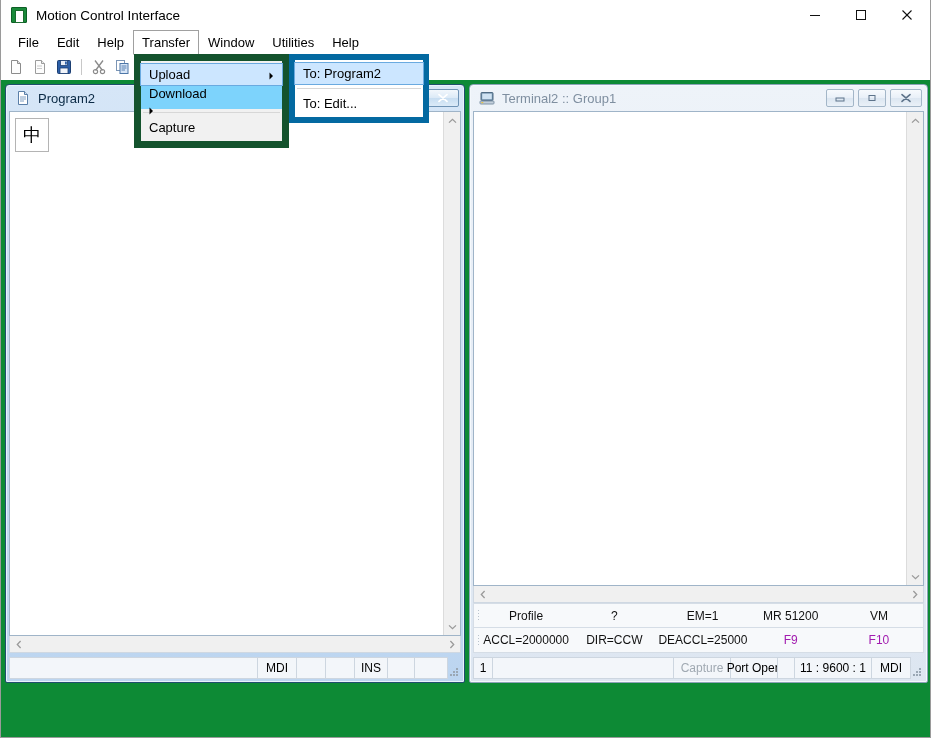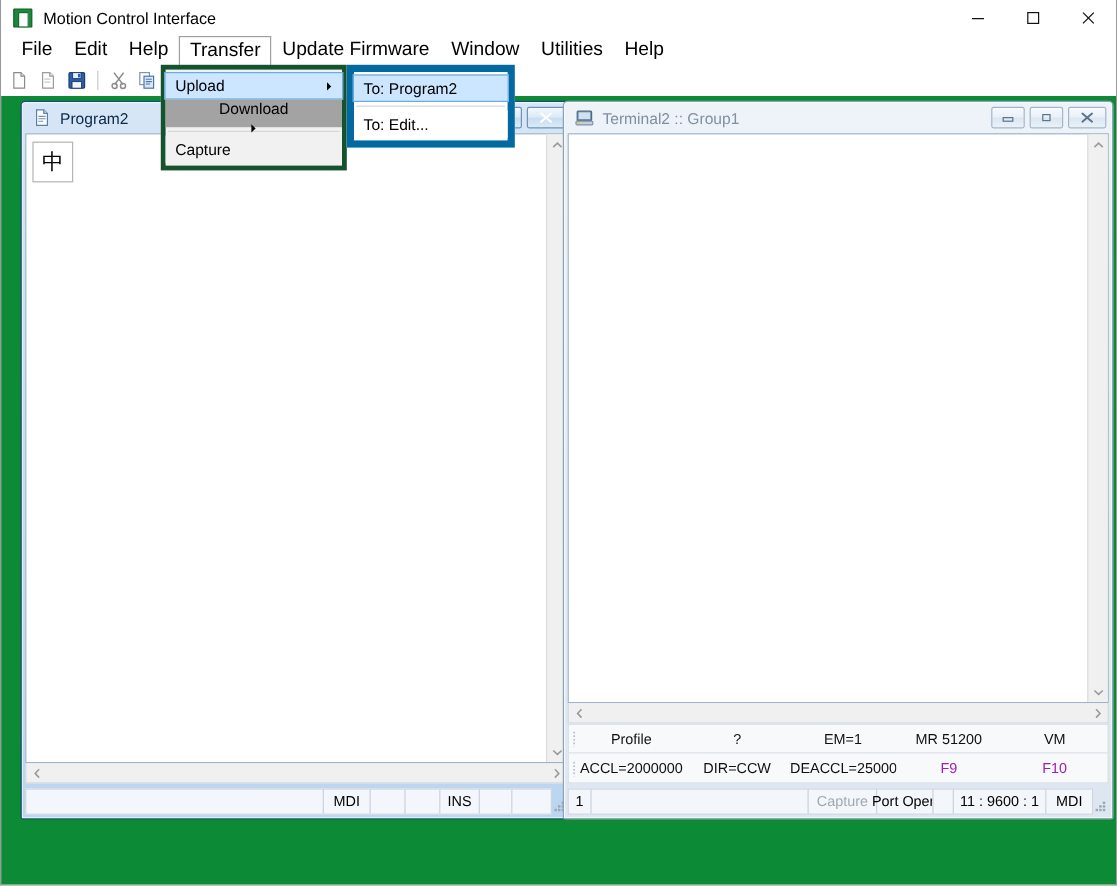--- a/index.html
+++ b/index.html
@@ -64,21 +64,21 @@
   .menubar {
     height: 24px; flex: 0 0 24px;
     background: #ffffff;
     display: flex; align-items: stretch;
     padding-left: 8px;
     position: relative; z-index: 40;
   }
   .menu-item {
     padding: 0 9px;
     display: flex; align-items: center;
-    font-size: 16px; color: #000000;
+    font-size: 13px; color: #000000;
     white-space: nowrap; cursor: default;
     position: relative;
   }
   .menu-item.open {
     background: #ffffff;
     border: 1px solid #a0a0a0;
     border-bottom: 1px solid #ffffff;
     margin-bottom: -1px;
     padding: 0 8px;
   }
@@ -294,21 +294,20 @@
           </svg>
       </div>
     </div>
   </div>
 
   <div class="menubar">
     <div class="menu-item">File</div>
     <div class="menu-item">Edit</div>
     <div class="menu-item">Help</div>
     <div class="menu-item open">Transfer</div>
-    <div class="menu-item">Update Firmware</div>
     <div class="menu-item">Window</div>
     <div class="menu-item">Utilities</div>
     <div class="menu-item">Help</div>
   </div>
 
   <div class="toolbar">
     <div class="tool-btn">
       <svg width="16" height="16" viewBox="0 0 16 16">
           <path d="M3.5 1.5h6l3 3v10h-9z" fill="#fdfdfd" stroke="#8c8c8c" stroke-width="1"></path>
           <path d="M9.5 1.5v3h3" fill="#e2e2e2" stroke="#8c8c8c" stroke-width="1"></path>
@@ -348,21 +347,21 @@
       <svg width="16" height="16" viewBox="0 0 16 16">
           <rect x="1.5" y="2.5" width="10" height="12" fill="#e9c87a" stroke="#a8832f"></rect>
           <rect x="4" y="1" width="5" height="3" rx="0.5" fill="#cfcfcf" stroke="#8a8a8a"></rect>
           <rect x="6" y="6" width="8" height="9" fill="#ffffff" stroke="#8a8a8a"></rect>
         </svg>
     </div>
   </div>
 
   <div class="mdi-client" style="background: rgb(13, 138, 53);">
 
-    <div class="mdi-win active" style="left:16px; top:4px; width:460px; height:599px;justify-content:space-between;">
+    <div class="mdi-win active" style="left:4px; top:4px; width:460px; height:599px;justify-content:space-between;">
       <div class="mdi-titlebar">
         <span class="mdi-title-icon">
           <svg width="16" height="16" viewBox="0 0 16 16">
               <path d="M3.5 1.5h6l3 3v10h-9z" fill="#ffffff" stroke="#5a7fa8" stroke-width="1"></path>
               <path d="M9.5 1.5v3h3" fill="#cfe0f2" stroke="#5a7fa8" stroke-width="1"></path>
               <path d="M5 7h6M5 9h6M5 11h4" stroke="#6f93bb" stroke-width="0.9"></path>
             </svg>
         </span>
         <span class="mdi-title-text">Program2</span>
         <span class="mdi-btns">
@@ -537,30 +536,30 @@
                 <i style="left:3px;top:6px"></i>
                 <i style="left:6px;top:6px"></i>
             </span>
           </div>
         </div>
       </div>
     </div>
 
   </div>
 
-  <div style="position:absolute; left:133px; top:54px; width:155px; background:#f1f1f1; border:4px solid #14532d; padding:2px 0; z-index:60;">
+  <div style="position:absolute; left:133px; top:54px; width:155px; background:#f1f1f1; border:7px solid #14532d; padding:2px 0; z-index:60;">
     <div style="height:23px; display:flex; align-items:center; padding:0 8px; background:#cce6ff; border:1px solid #6aaae0; margin:0 -1px; box-sizing:border-box;">
       <span style="flex:1 1 auto; font-size:13px; color:#000;">Upload</span>
       <span>
         <svg width="5" height="8" viewBox="0 0 5 8">
             <path d="M0.5 0.5 L4 4 L0.5 7.5" fill="#000"></path>
           </svg>
       </span>
     </div>
-    <div style="height:23px; display:flex; align-items:center; padding:0 8px; background:#a3a3a3;flex-direction:column;">
+    <div style="height:23px; display:flex; padding:0 8px; background:#7dd3fc;flex-direction:column;">
       <span style="flex:1 1 auto; font-size:13px; color:#000;">Download</span>
       <span>
         <svg width="5" height="8" viewBox="0 0 5 8">
             <path d="M0.5 0.5 L4 4 L0.5 7.5" fill="#000"></path>
           </svg>
       </span>
     </div>
     <div style="height:1px; background:#d7d7d7; margin:3px 2px;"></div>
     <div style="height:23px; display:flex; align-items:center; padding:0 8px; background:#f1f1f1;">
       <span style="flex:1 1 auto; font-size:13px; color:#000;">Capture</span>

